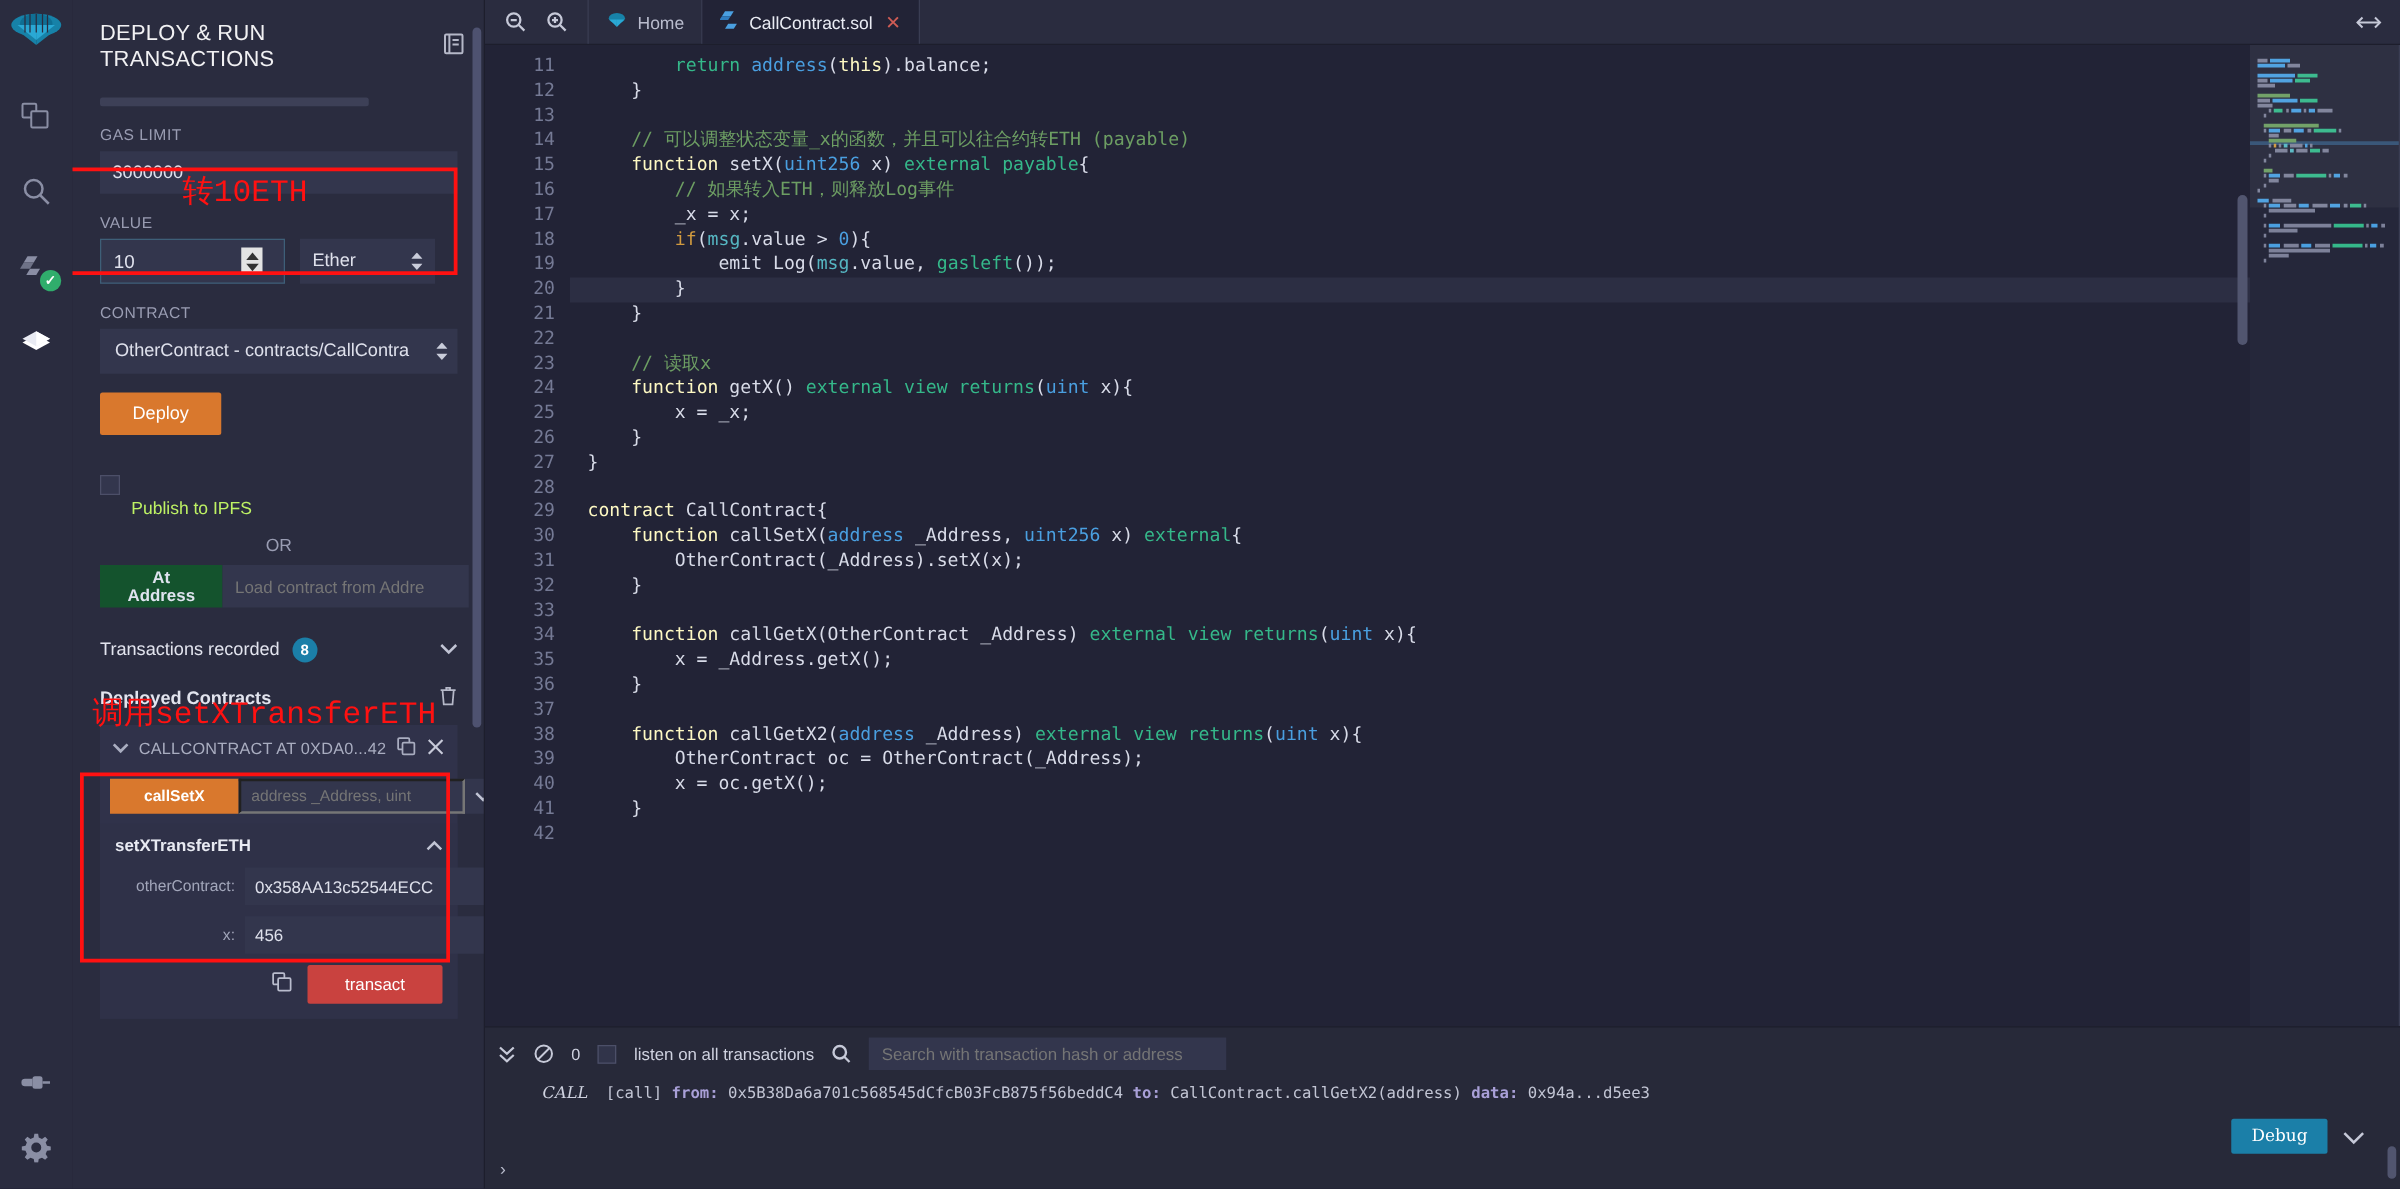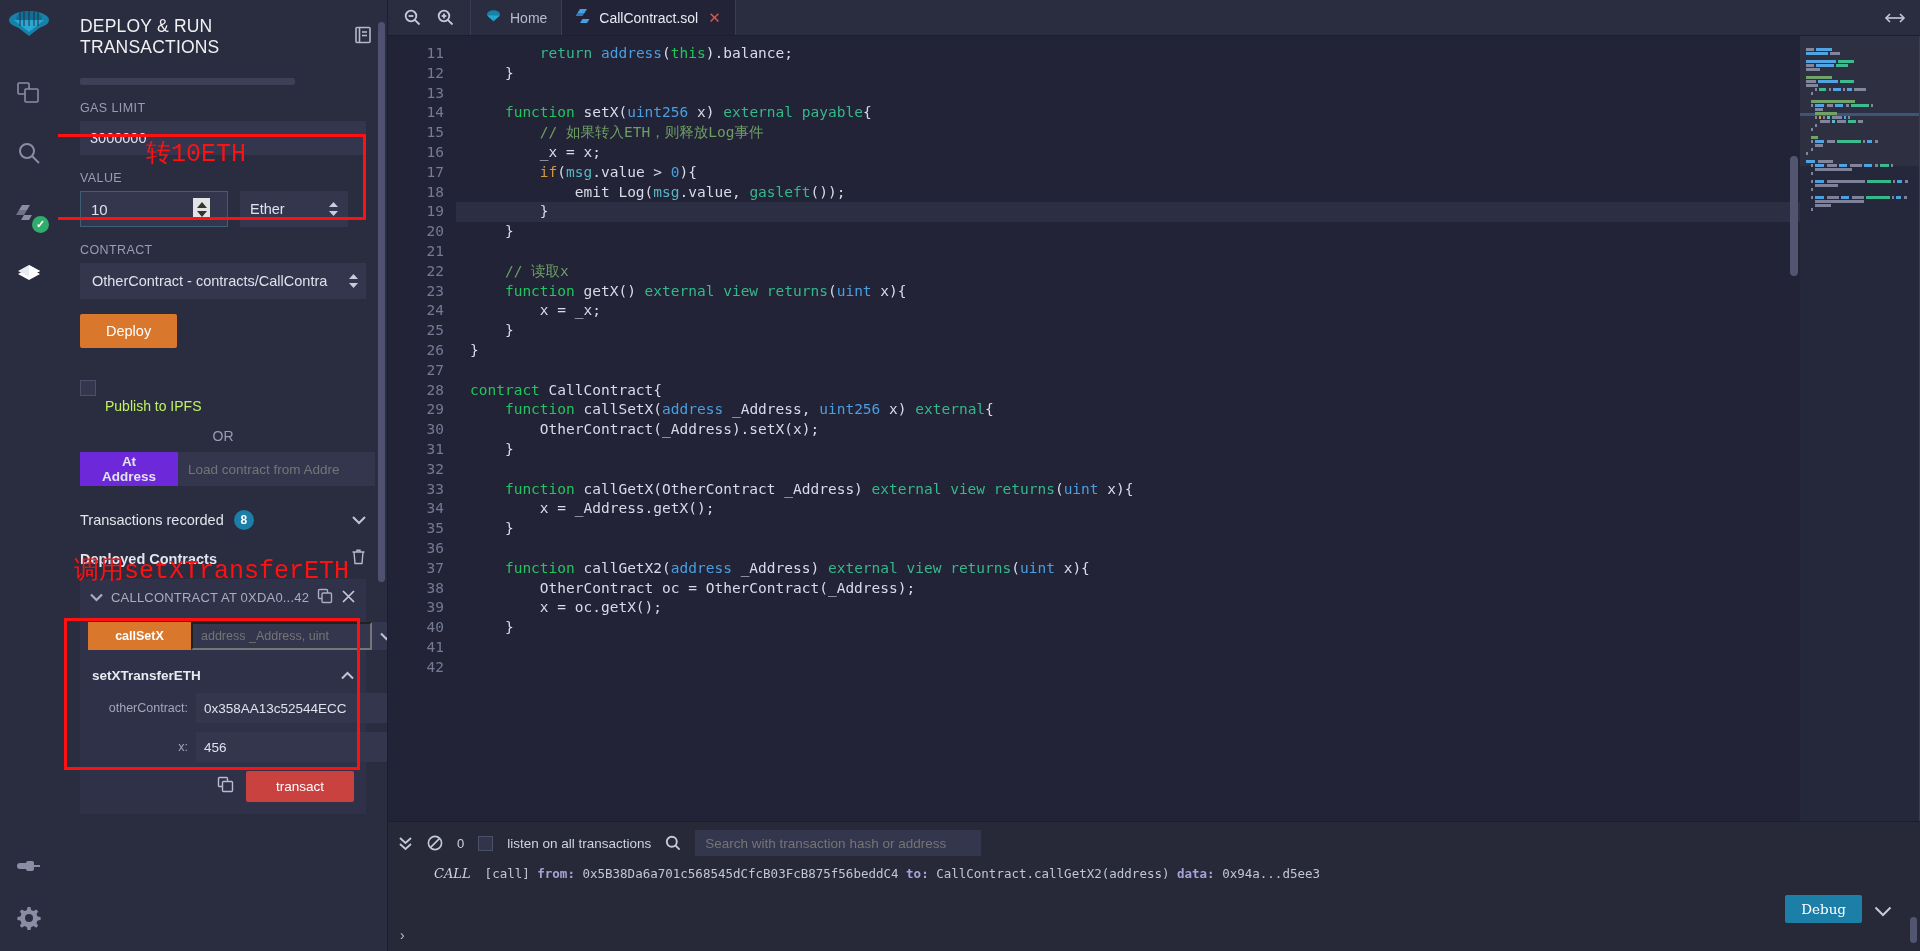--- a/index.html
+++ b/index.html
@@ -96,21 +96,21 @@
   .btn-deploy {
     background: #d9782d; color: #fff; border: none; font-weight: normal;
     font-size: 14.5px; padding: 9px 26px; cursor: pointer; border-radius: 2px;
   }
   .ipfs-row { display: flex; align-items: center; gap: 9px; margin-top: 14px; }
   .cbx { width: 16px; height: 16px; background: #33364d; border: 1px solid #4c4f68; }
   .ipfs-label { color: #bef264; font-size: 14px; margin-top: 36px; }
   .or-text { color: #9a9db3; font-size: 14px; text-align: center; margin: 14px 0 8px; }
   .ataddr-row { display: flex; height: 34px; }
   .btn-ataddr {
-    background: #6d28d9; color: #dfe3ef; font-weight: bold; font-size: 13.5px;
+    background: #14532d; color: #dfe3ef; font-weight: bold; font-size: 13.5px;
     border: none; padding: 0 22px; cursor: pointer;
   }
   .ataddr-input {
     flex: 1; background: #33364d; border: none; outline: none;
     color: #8f93a8; font-size: 13.5px; padding: 0 10px;
   }
   .tx-rec-row {
     display: flex; align-items: center; justify-content: space-between;
     margin-top: 24px; cursor: pointer;
   }
@@ -212,21 +212,21 @@
   }
   .gutter {
     flex: 0 0 68px; text-align: right; padding: 8px 12px 0 0;
     color: #757a95; user-select: none;
   }
   .gutter div { height: 19.8px; }
   .code { flex: 1; padding: 8px 0 0 0; position: relative; overflow: hidden; }
   .code div.ln { height: 19.8px; white-space: pre; padding-left: 14px; }
   .ln.hl { background: #2c2e43; }
 
-  .kw   { color: #22c55e; }   
+  .kw   { color: #fef9c3; }   
   .kw2  { color: #35b88a; }   
   .typ  { color: #4a9fe0; }
   .num  { color: #4a9fe0; }
   .cmt  { color: #6d9e63; }
   .mem  { color: #56b6c2; }
   .warn { color: #d19a3f; }
   .ret  { color: #35b88a; }
   .pun  { color: #d8dbe8; }
 
   .minimap {
@@ -593,20 +593,21 @@
             <div>38</div>
             <div>39</div>
             <div>40</div>
             <div>41</div>
             <div>42</div>
           </div>
         <div class="code" id="code">
             <div class="ln"><span class="pun">        </span><span class="ret">return</span><span class="pun"> </span><span class="typ">address</span><span class="pun">(</span><span class="kw">this</span><span class="pun">).balance;</span></div>
             <div class="ln"><span class="pun">    }</span></div>
             <div class="ln">&nbsp;</div>
+            <div class="ln"><span class="cmt">    // 可以调整状态变量_x的函数，并且可以往合约转ETH (payable)</span></div>
             <div class="ln"><span class="pun">    </span><span class="kw">function</span><span class="pun"> setX(</span><span class="typ">uint256</span><span class="pun"> x) </span><span class="kw2">external payable</span><span class="pun">{</span></div>
             <div class="ln"><span class="cmt">        // 如果转入ETH，则释放Log事件</span></div>
             <div class="ln"><span class="pun">        _x = x;</span></div>
             <div class="ln"><span class="pun">        </span><span class="warn">if</span><span class="pun">(</span><span class="mem">msg</span><span class="pun">.value &gt; </span><span class="num">0</span><span class="pun">){</span></div>
             <div class="ln"><span class="pun">            emit Log(</span><span class="mem">msg</span><span class="pun">.value, </span><span class="kw2">gasleft</span><span class="pun">());</span></div>
             <div class="ln hl"><span class="pun">        }</span></div>
             <div class="ln"><span class="pun">    }</span></div>
             <div class="ln">&nbsp;</div>
             <div class="ln"><span class="cmt">    // 读取x</span></div>
             <div class="ln"><span class="pun">    </span><span class="kw">function</span><span class="pun"> getX() </span><span class="kw2">external view returns</span><span class="pun">(</span><span class="typ">uint</span><span class="pun"> x){</span></div>

